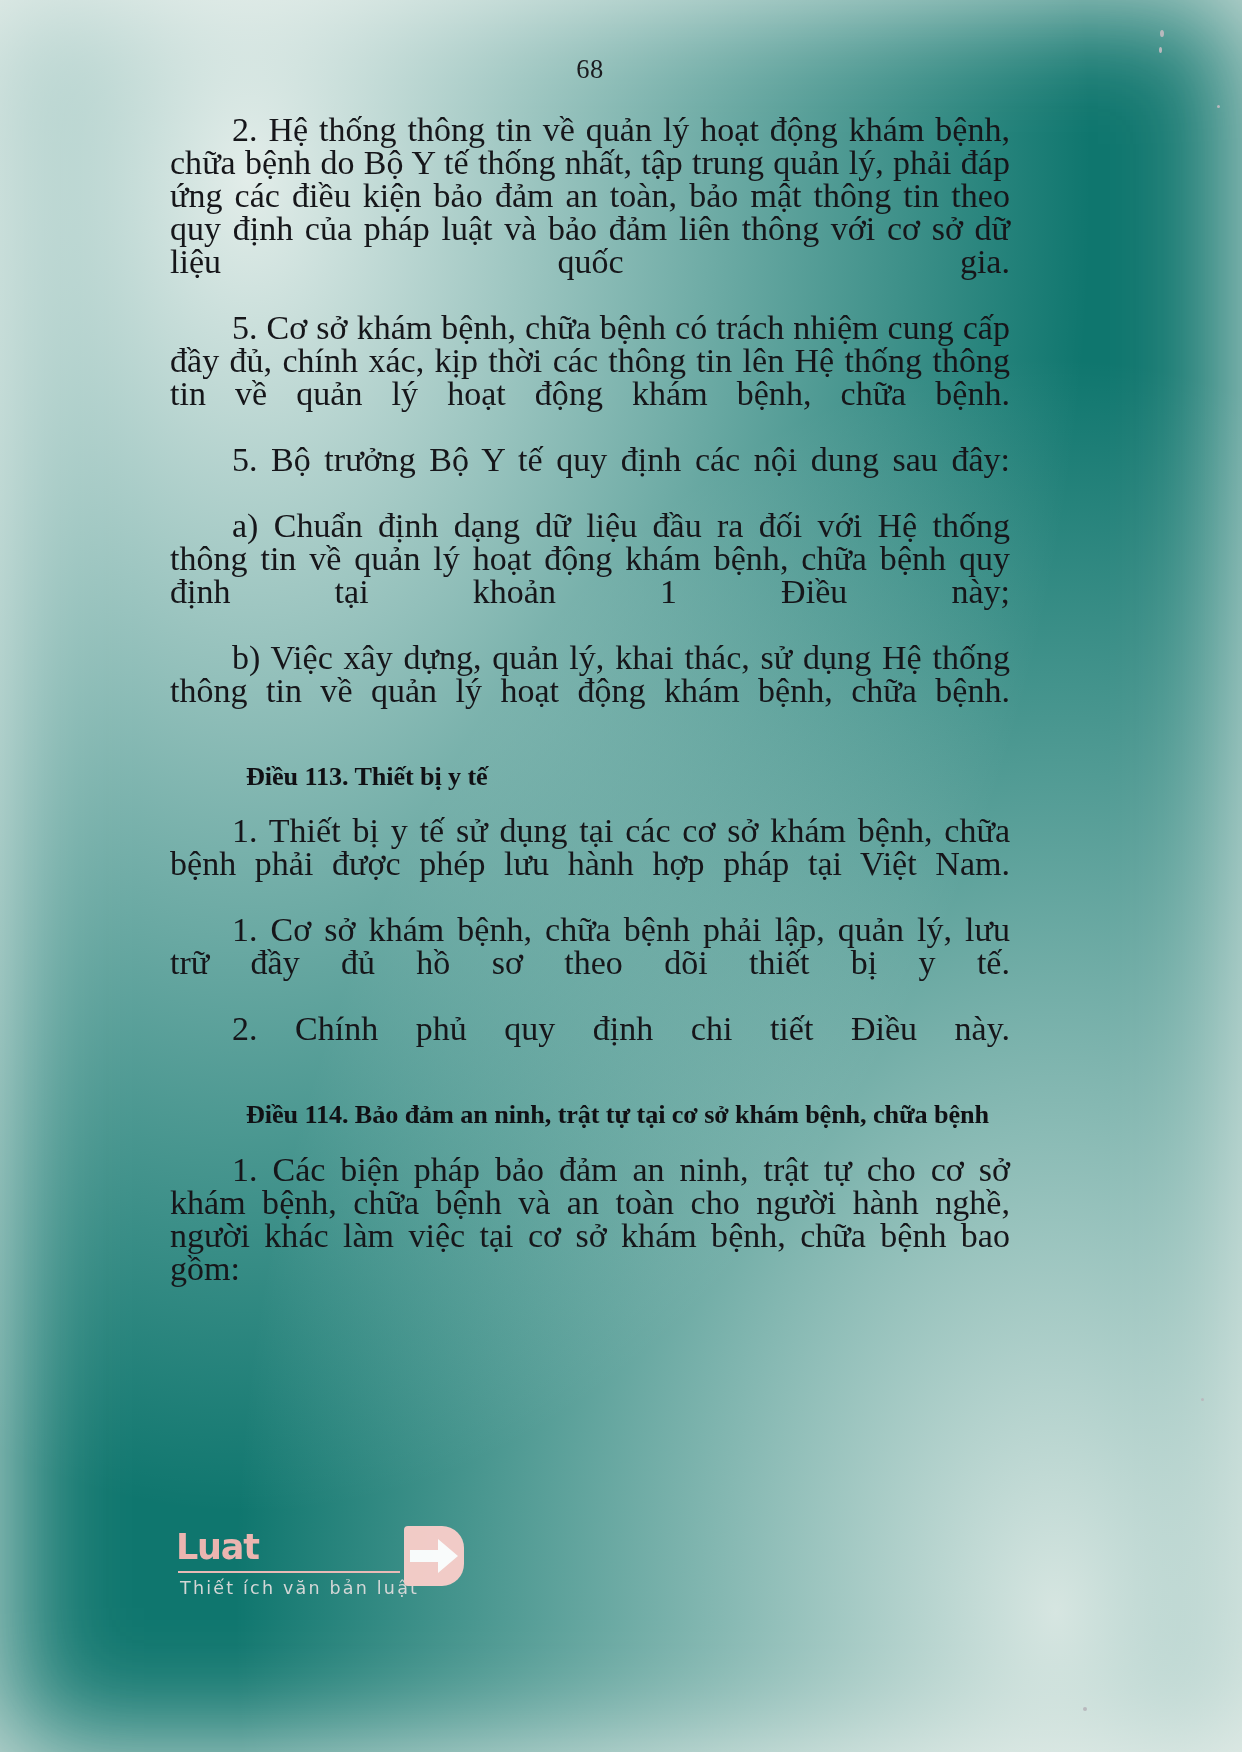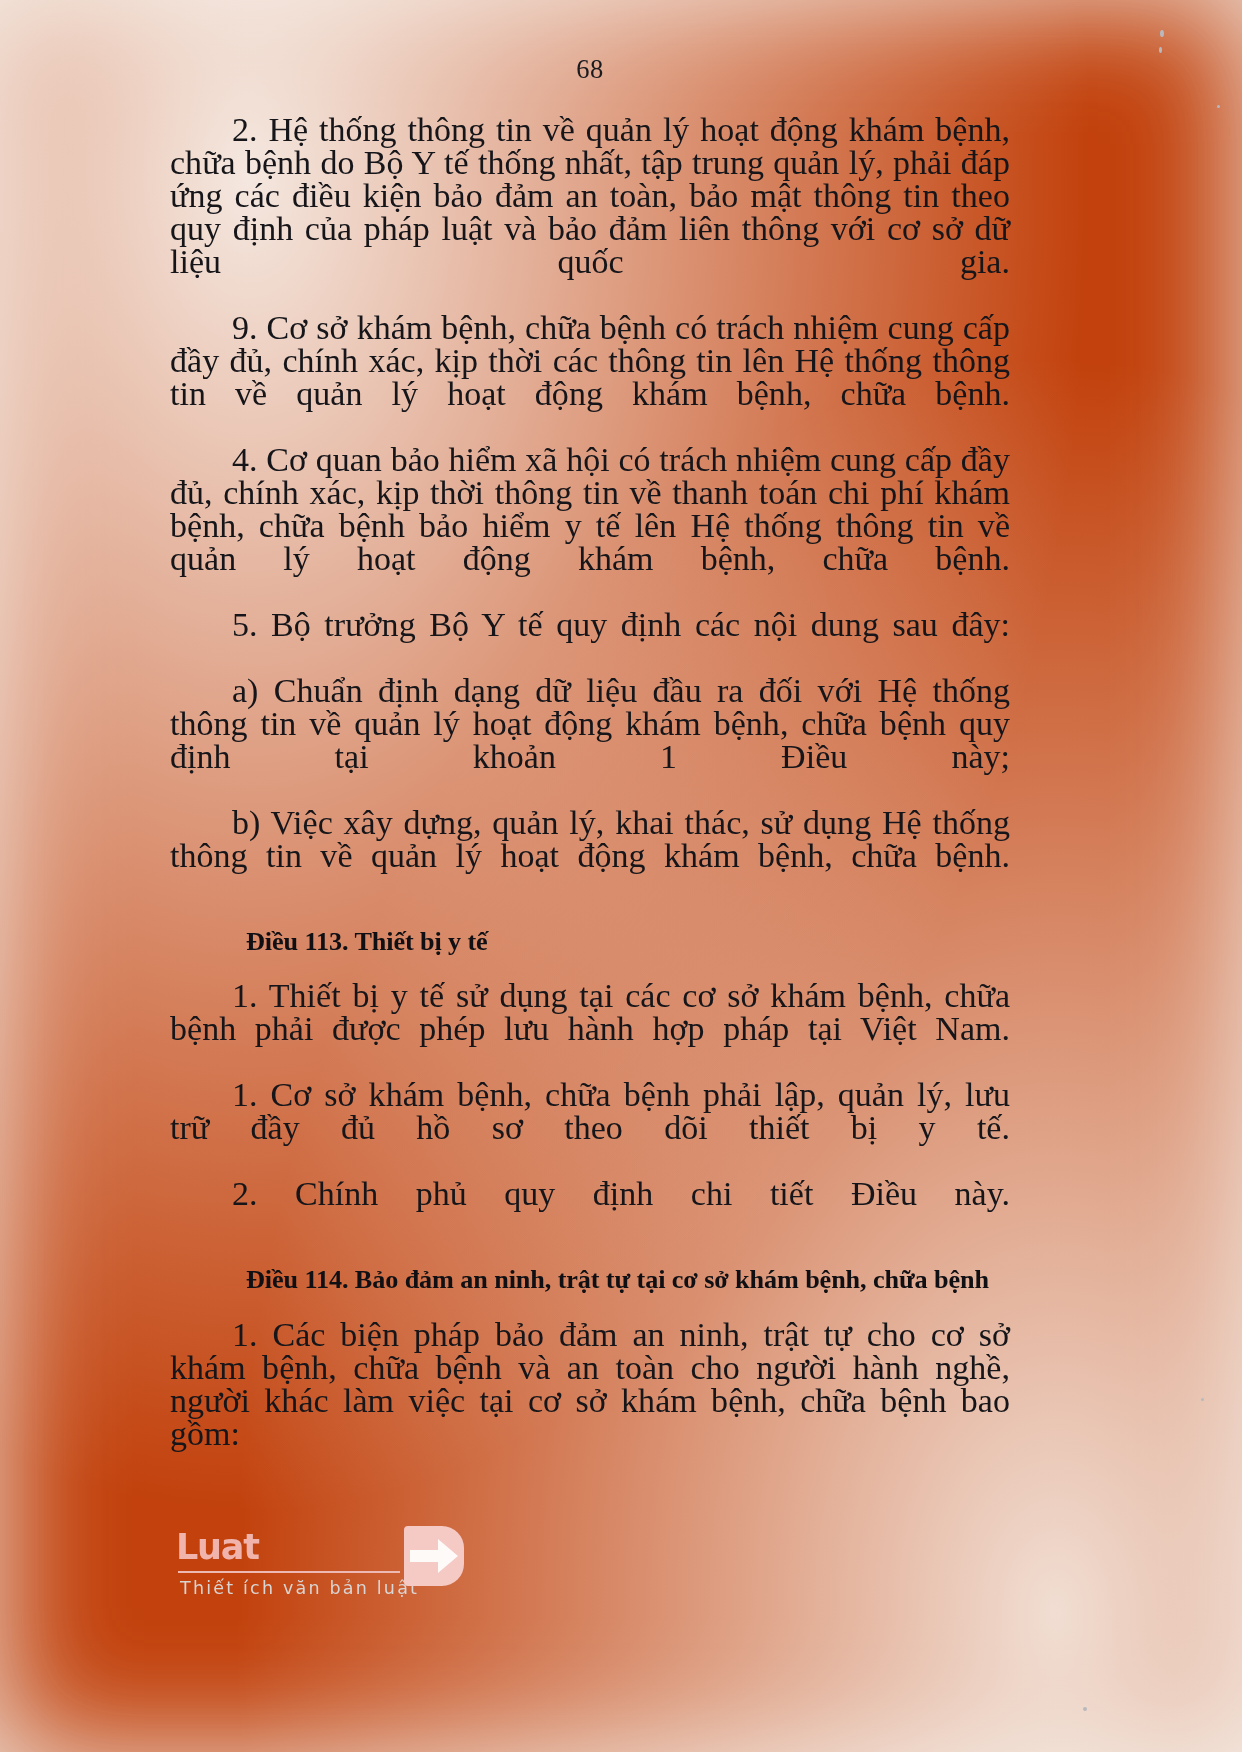--- a/index.html
+++ b/index.html
@@ -7,21 +7,21 @@
     margin: 0;
     padding: 0;
     background: #ffffff;
   }
 
   .page {
     position: relative;
     width: 1242px;
     height: 1752px;
     margin: 0 auto;
-    background: #c2410c;
+    background: #0f766e;
     overflow: hidden;
     font-family: "Liberation Serif", "DejaVu Serif", serif;
     color: #16161a;
     
     box-shadow: inset 0 0 120px rgba(244,244,240,0.9);
   }
 
   
   .paper-grain {
     position: absolute;
@@ -163,23 +163,22 @@
   <div class="speck" style="left:1083px; top:1707px; width:4px; height:4px;"></div>
 
   <div class="content">
 
     <div class="page-number">68</div>
 
     <div class="body-block">
 
       <p class="para">2. Hệ thống thông tin về quản lý hoạt động khám bệnh, chữa bệnh do Bộ Y tế thống nhất, tập trung quản lý, phải đáp ứng các điều kiện bảo đảm an toàn, bảo mật thông tin theo quy định của pháp luật và bảo đảm liên thông với cơ sở dữ liệu quốc gia.</p>
 
-      <p class="para">9. Cơ sở khám bệnh, chữa bệnh có trách nhiệm cung cấp đầy đủ, chính xác, kịp thời các thông tin lên Hệ thống thông tin về quản lý hoạt động khám bệnh, chữa bệnh.</p>
-
-      <p class="para">4. Cơ quan bảo hiểm xã hội có trách nhiệm cung cấp đầy đủ, chính xác, kịp thời thông tin về thanh toán chi phí khám bệnh, chữa bệnh bảo hiểm y tế lên Hệ thống thông tin về quản lý hoạt động khám bệnh, chữa bệnh.</p>
+      <p class="para">5. Cơ sở khám bệnh, chữa bệnh có trách nhiệm cung cấp đầy đủ, chính xác, kịp thời các thông tin lên Hệ thống thông tin về quản lý hoạt động khám bệnh, chữa bệnh.</p>
+
 
       <p class="para">5. Bộ trưởng Bộ Y tế quy định các nội dung sau đây:</p>
 
       <p class="para">a) Chuẩn định dạng dữ liệu đầu ra đối với Hệ thống thông tin về quản lý hoạt động khám bệnh, chữa bệnh quy định tại khoản 1 Điều này;</p>
 
       <p class="para">b) Việc xây dựng, quản lý, khai thác, sử dụng Hệ thống thông tin về quản lý hoạt động khám bệnh, chữa bệnh.</p>
 
       <p class="heading">Điều 113. Thiết bị y tế</p>
 
       <p class="para">1. Thiết bị y tế sử dụng tại các cơ sở khám bệnh, chữa bệnh phải được phép lưu hành hợp pháp tại Việt Nam.</p>

